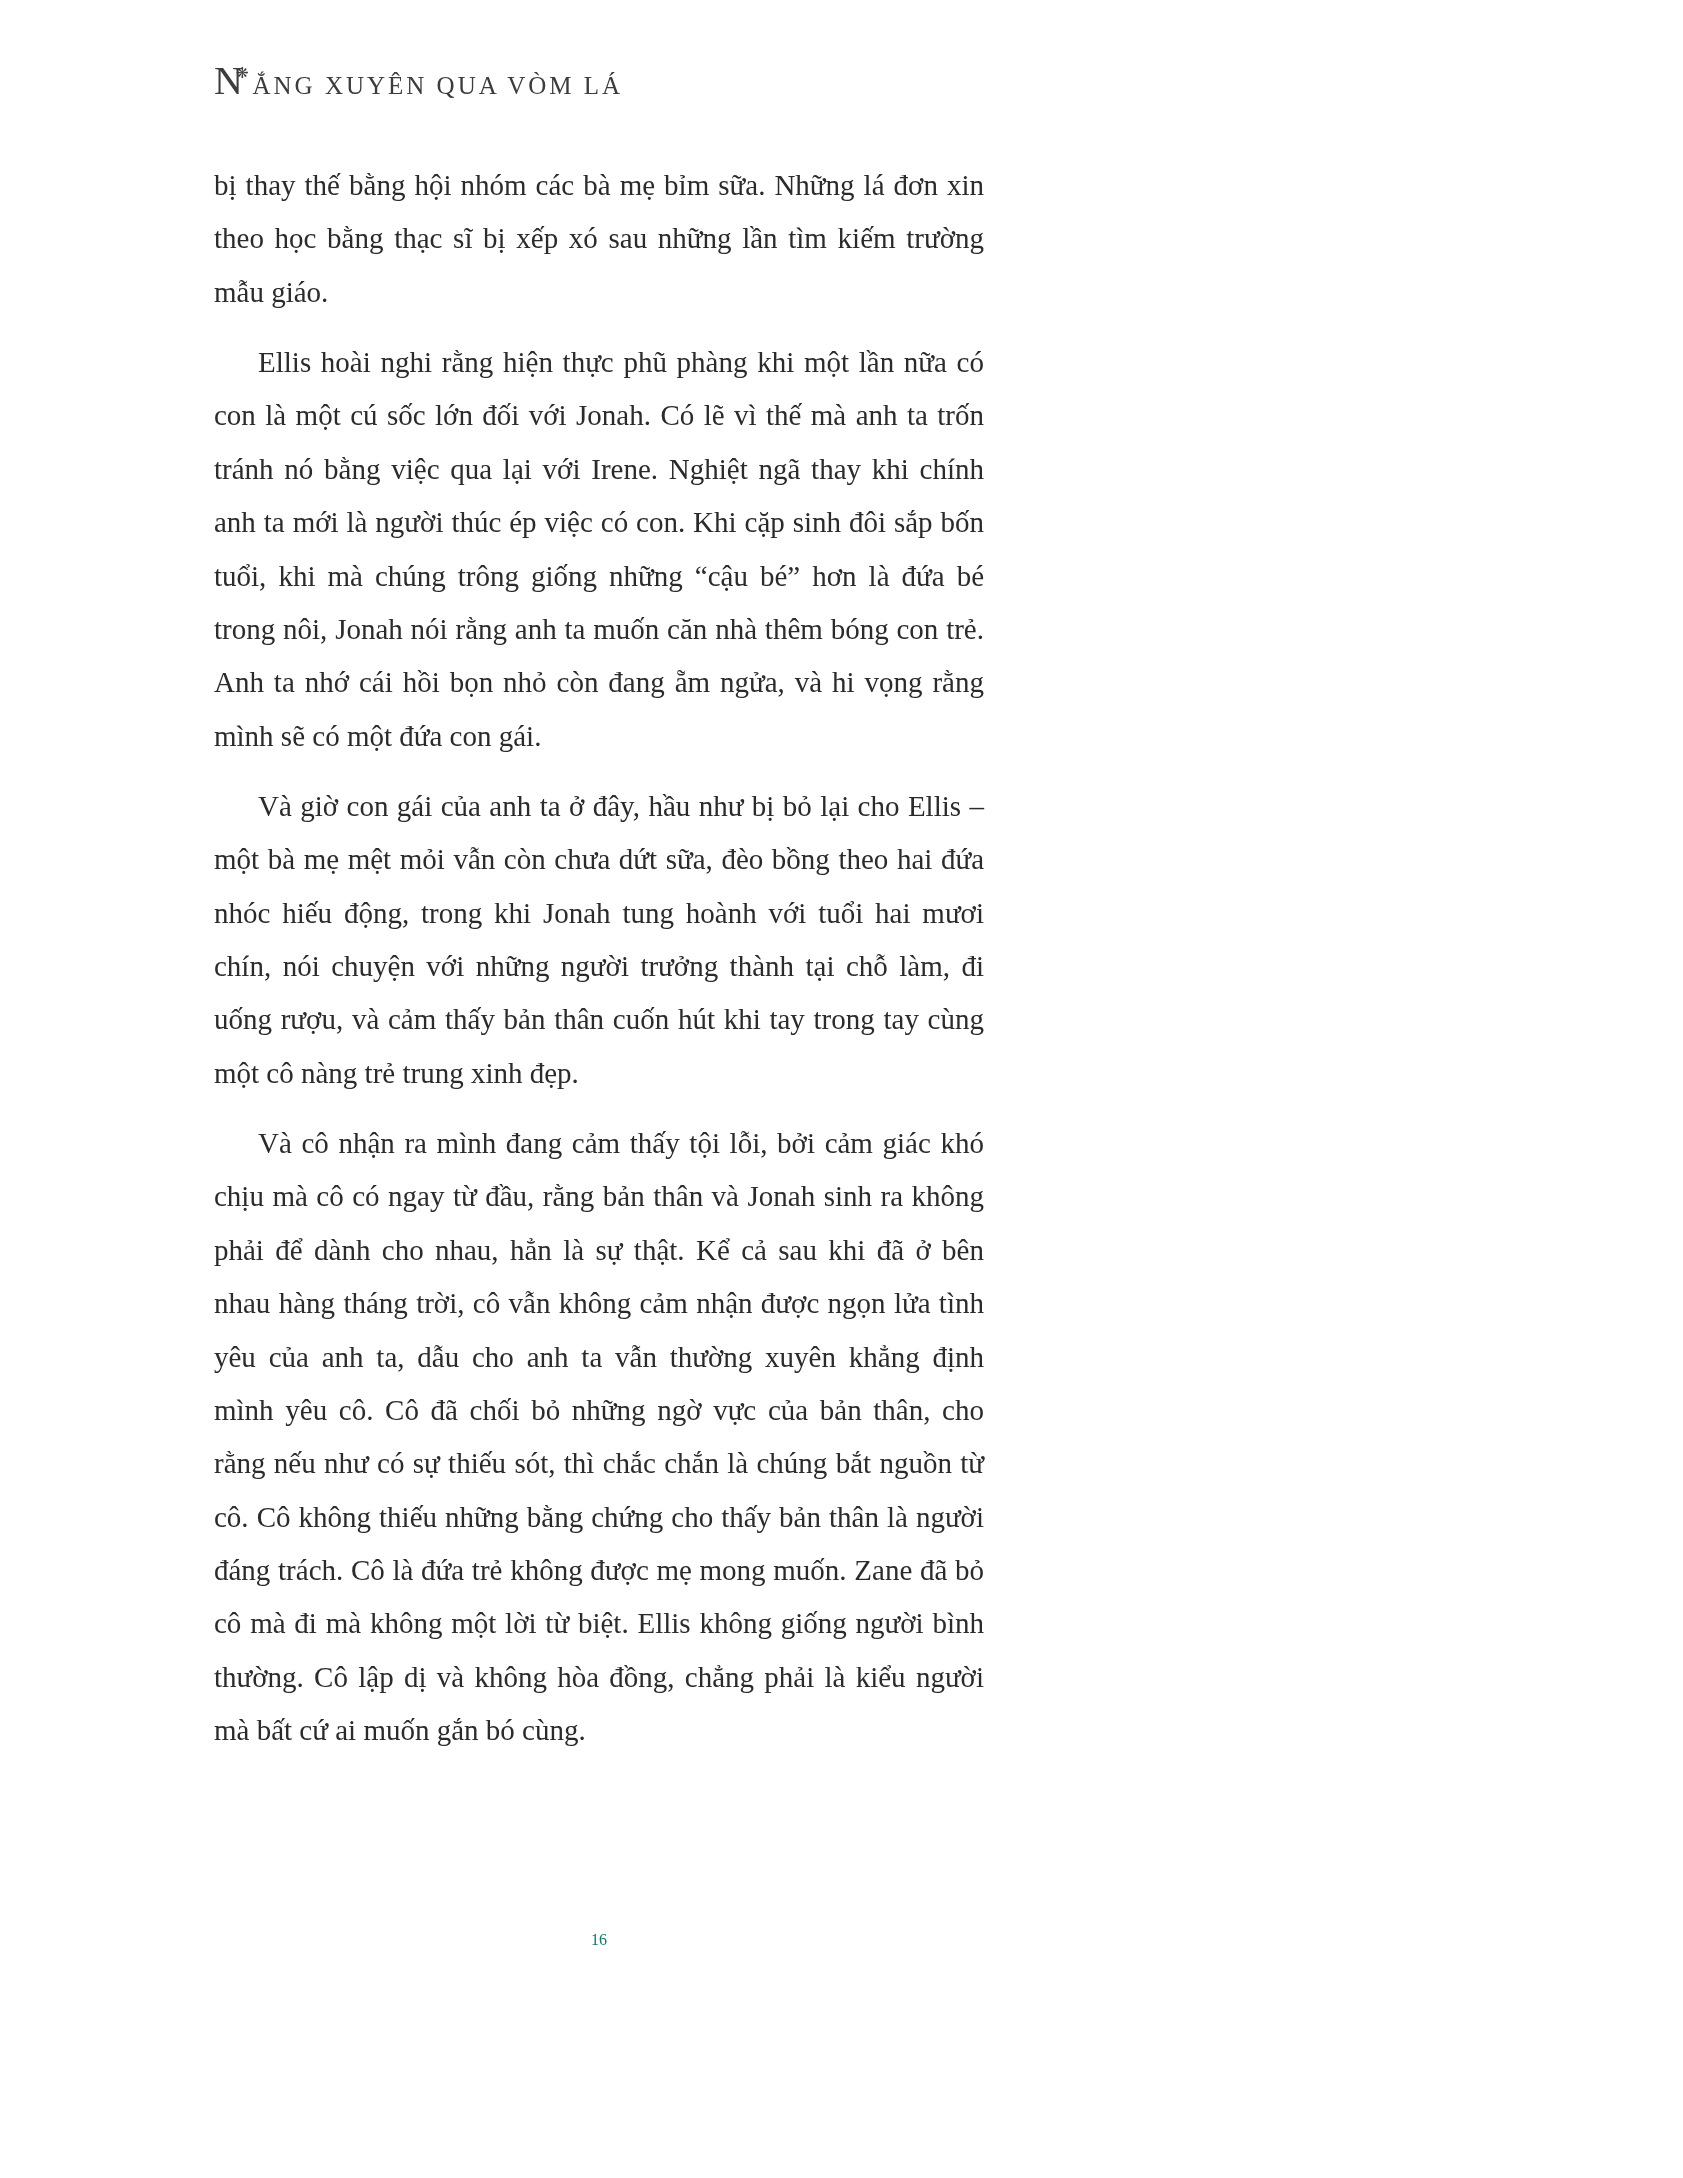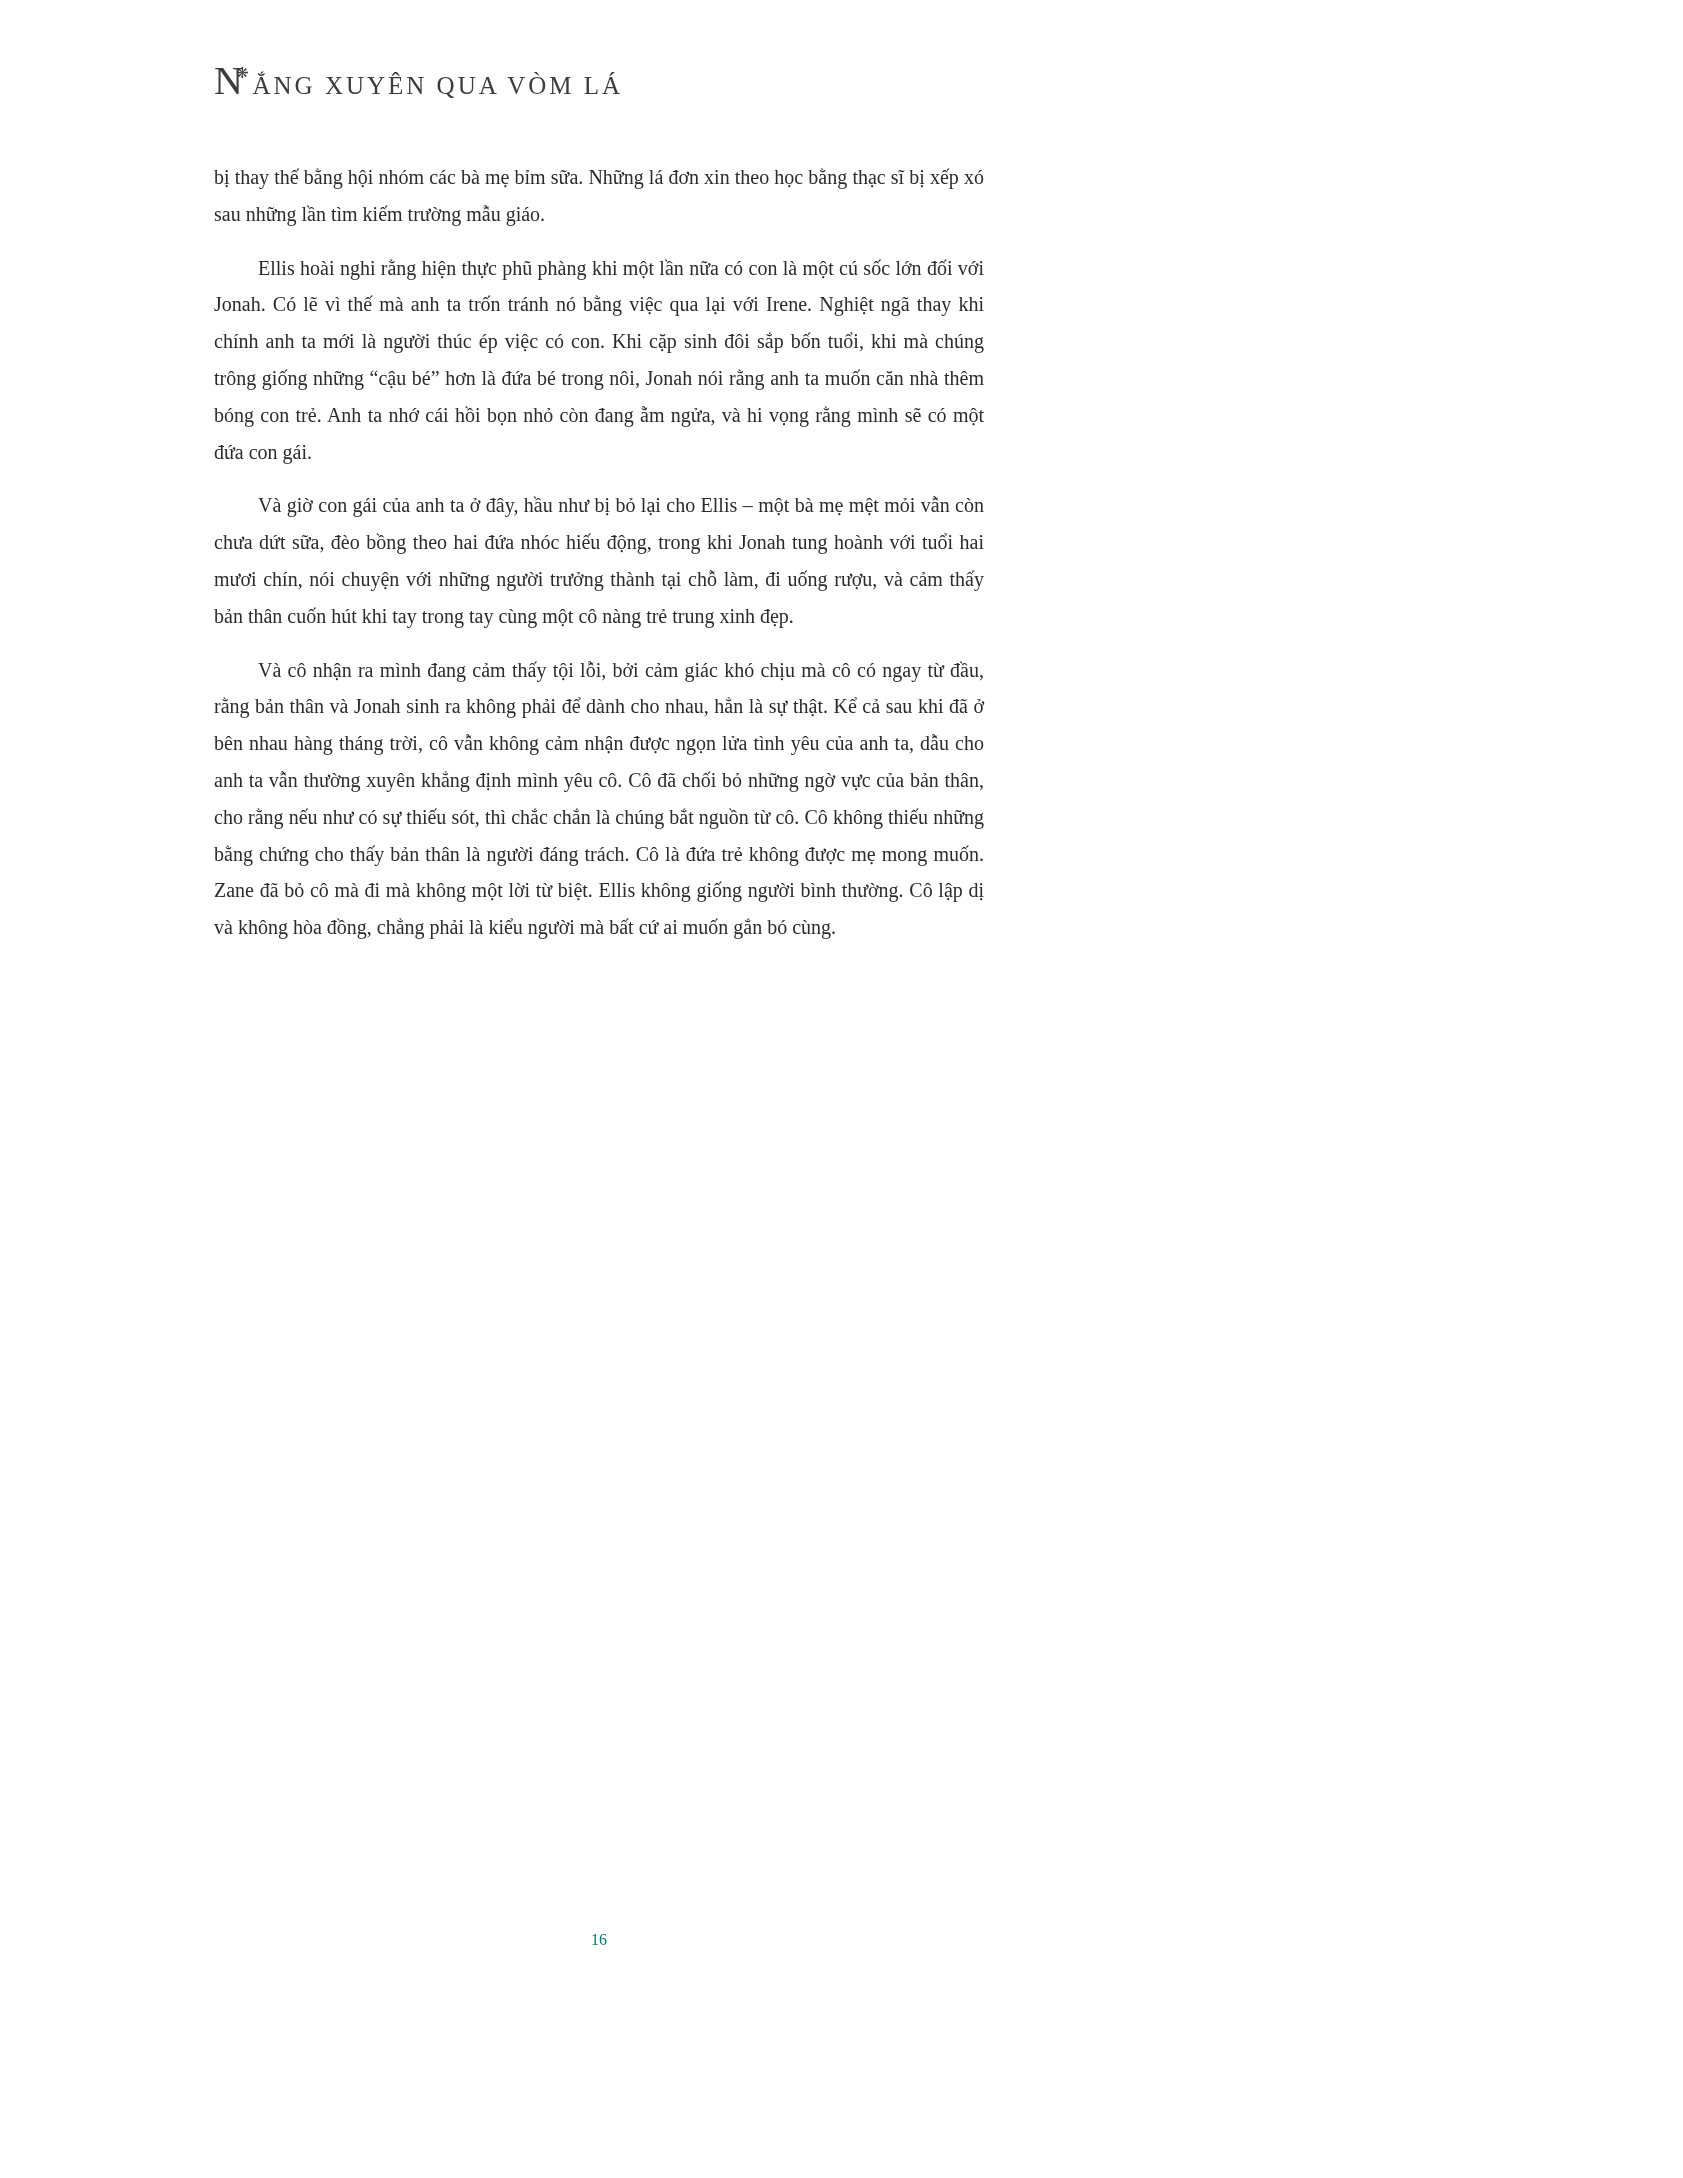--- a/index.html
+++ b/index.html
@@ -34,21 +34,21 @@
     letter-spacing: 0;
   }
   .running-header .ornament {
     font-size: 15px;
     vertical-align: 16px;
     margin-left: -7px;
     margin-right: 1px;
     color: #3c3c3c;
   }
   .body-text p {
-    font-size: 20px;
+    font-size: 29px;
     line-height: 1.84;
     text-align: justify;
     text-indent: 44px;
     margin: 0 0 17px 0;
     color: #2b2b2b;
   }
   .body-text p.no-indent {
     text-indent: 0;
   }
   .page-number {

